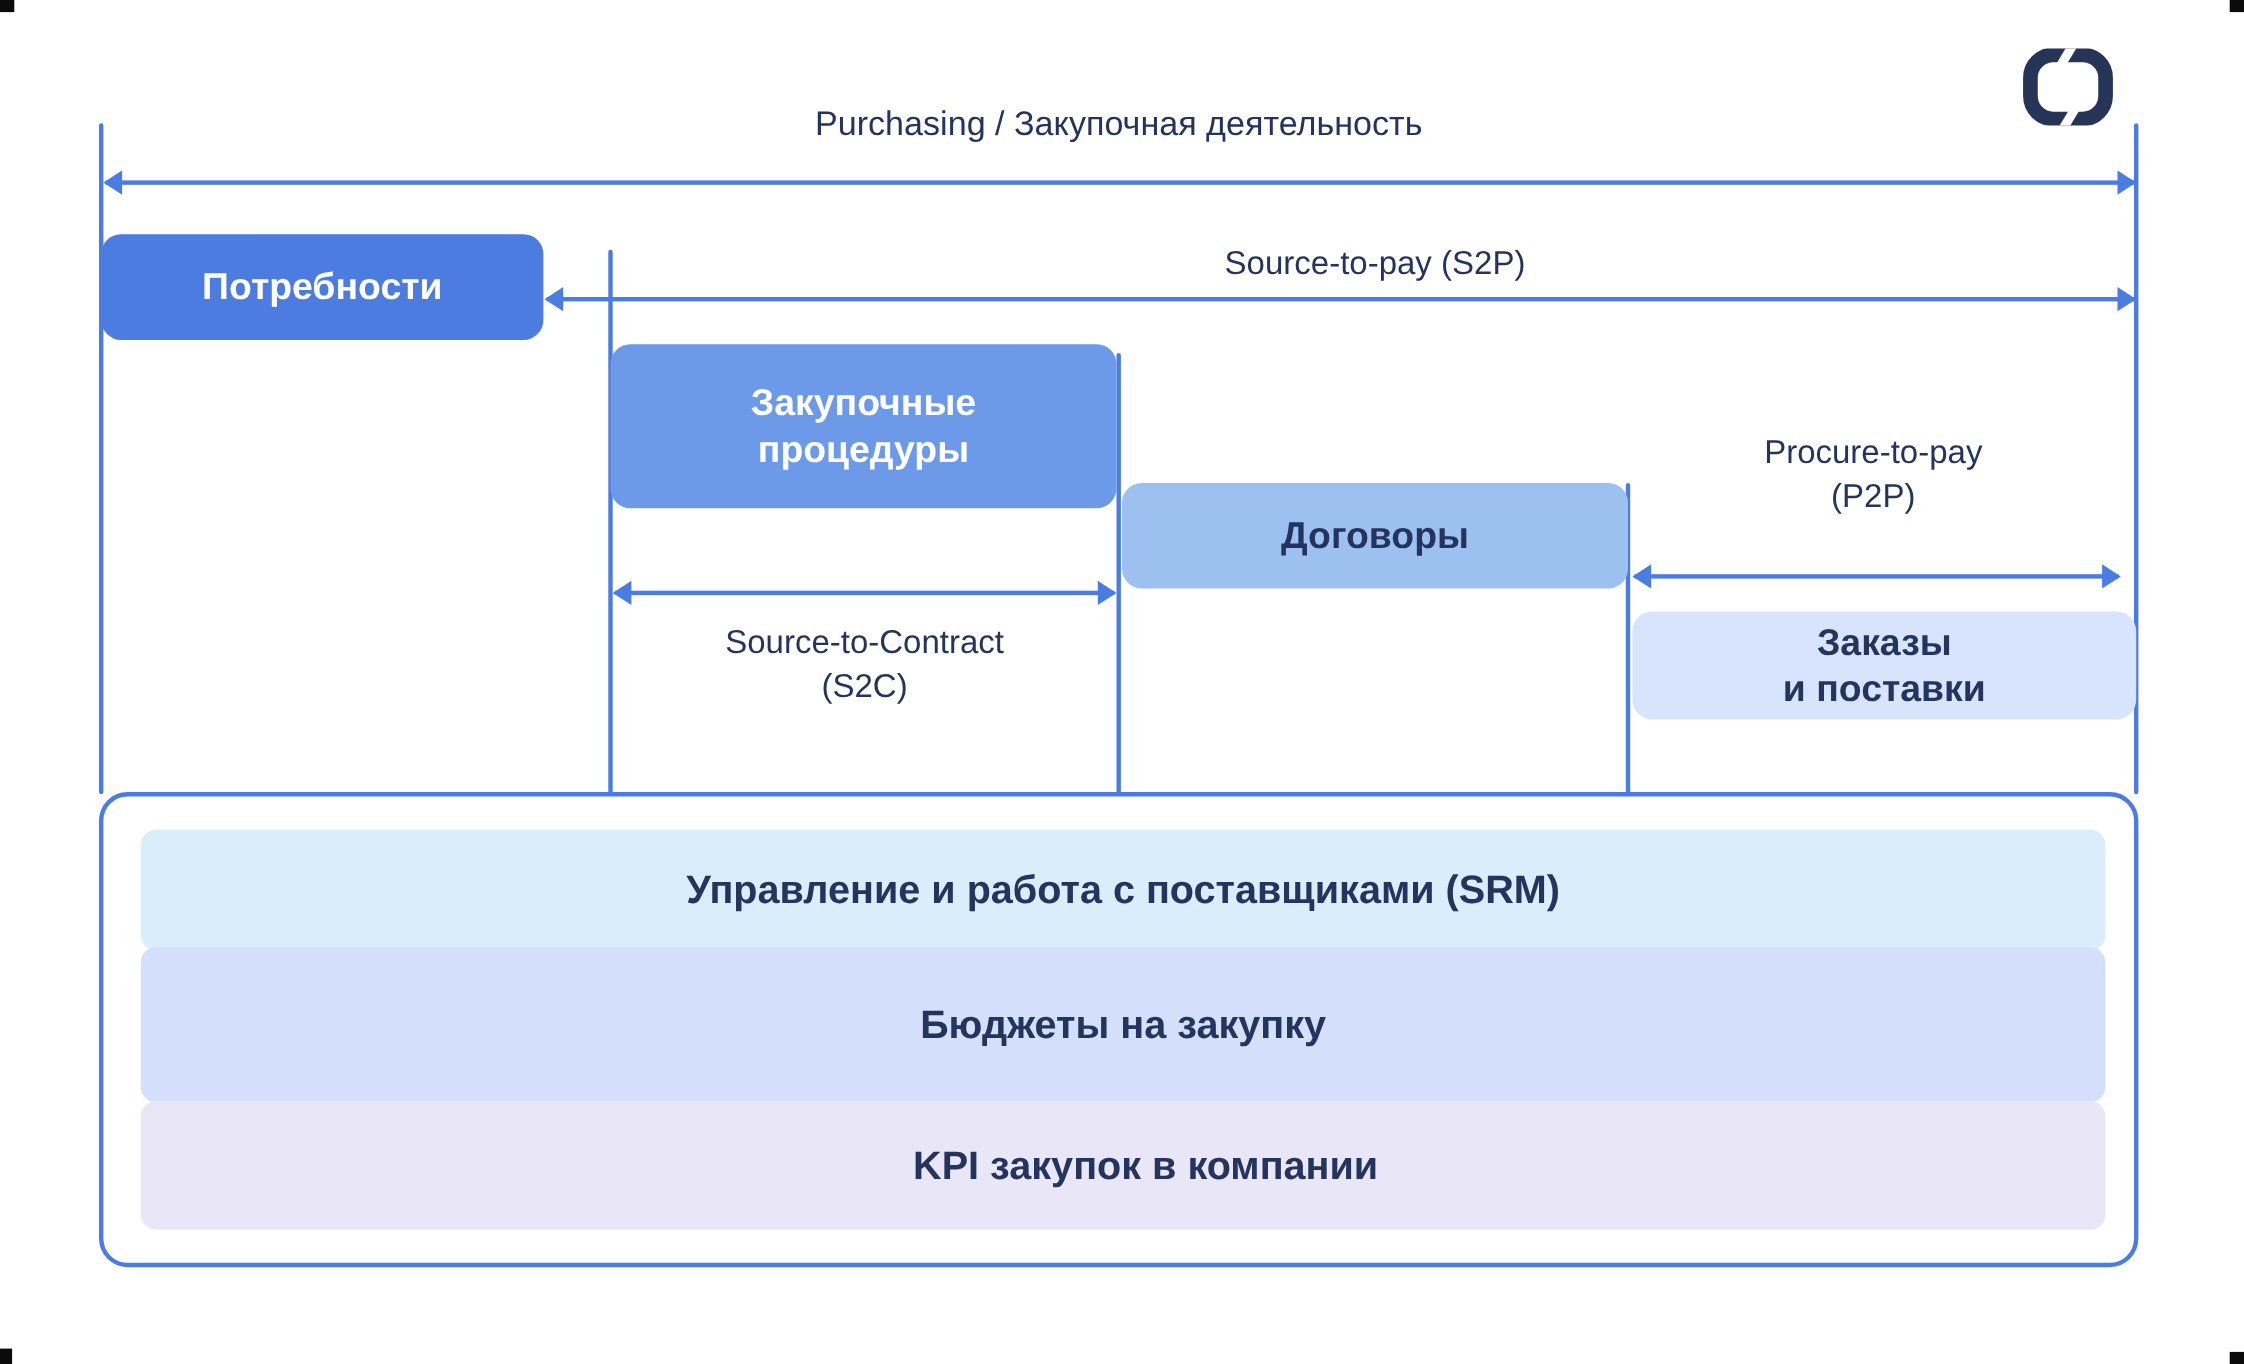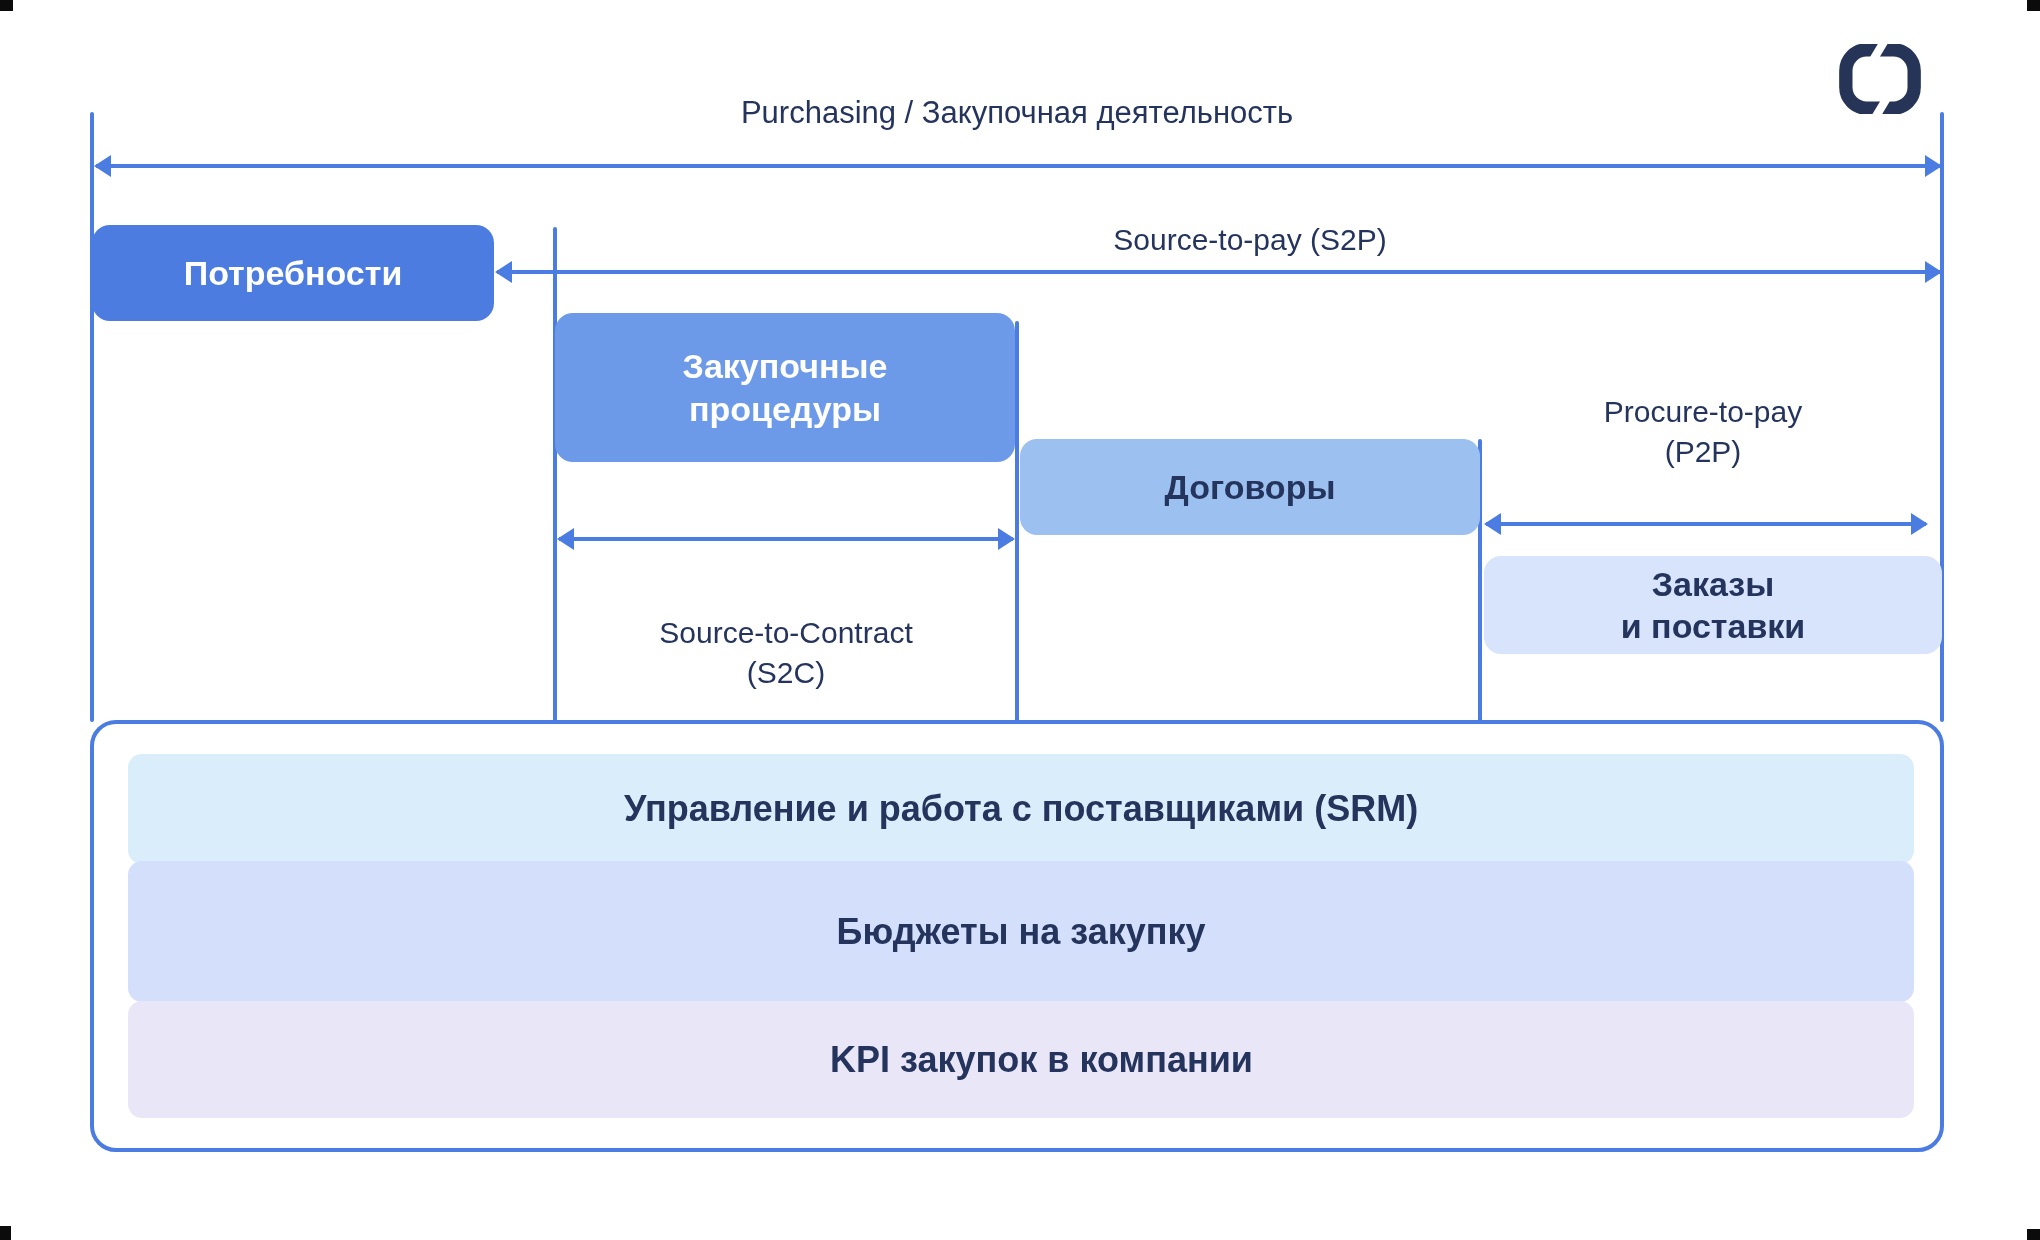--- a/index.html
+++ b/index.html
@@ -37,22 +37,22 @@
   .arrow .head.r{right:-2px;border-top:11px solid transparent;border-bottom:11px solid transparent;border-left:17px solid var(--accent);}
 
   
   .lbl{position:absolute;color:var(--navy);font-size:30px;line-height:1.32;text-align:center;white-space:pre-line;transform:translateX(-50%);}
 
   
   .stage{position:absolute;display:flex;align-items:center;justify-content:center;
          border-radius:18px;font-weight:700;font-size:34px;line-height:1.25;
          text-align:center;white-space:pre-line;}
   .stage.dark{color:#ffffff;}
-  .stage.light{color:var(--navy);border-radius:17px;}
-  .stage.needs{left:92px;top:225px;width:402px;height:96px;background:var(--needs);text-align:center;}
+  .stage.light{color:var(--navy);}
+  .stage.needs{left:92px;top:213px;width:402px;height:96px;background:var(--needs);text-align:center;}
   .stage.procedures{left:555px;top:313px;width:460px;height:149px;background:var(--procedures);}
   .stage.contracts{left:1020px;top:439px;width:460px;height:96px;background:var(--contracts);}
   .stage.orders{left:1484px;top:556px;width:458px;height:98px;background:var(--orders);}
 
   
   .foundation{position:absolute;left:90px;top:720px;width:1854px;height:432px;
               background:#ffffff;border:4px solid var(--accent);border-radius:26px;}
   .frow{position:absolute;left:34px;width:1786px;border-radius:14px;
         display:flex;align-items:center;justify-content:center;
         color:var(--navy);font-weight:700;font-size:36px;}
@@ -97,21 +97,21 @@
   <div class="lbl" style="left:1250px;top:200px;margin-top:20px;">Source-to-pay (S2P)</div>
   <div class="arrow" style="left:497px;top:270px;width:1443px;">
     <span class="head l"></span>
     <span class="head r"></span>
   </div>
 
   <div class="arrow" style="left:559px;top:537px;width:454px;">
     <span class="head l"></span>
     <span class="head r"></span>
   </div>
-  <div class="lbl" style="left:786px;top:565px;margin-top:48px;">Source-to-Contract
+  <div class="lbl" style="left:786px;top:565px;">Source-to-Contract
 (S2C)</div>
 
   <div class="lbl" style="left:1703px;top:392px;">Procure-to-pay
 (P2P)</div>
   <div class="arrow" style="left:1486px;top:522px;width:440px;">
     <span class="head l"></span>
     <span class="head r"></span>
   </div>
 
   <div class="stage needs dark">Потребности</div>

